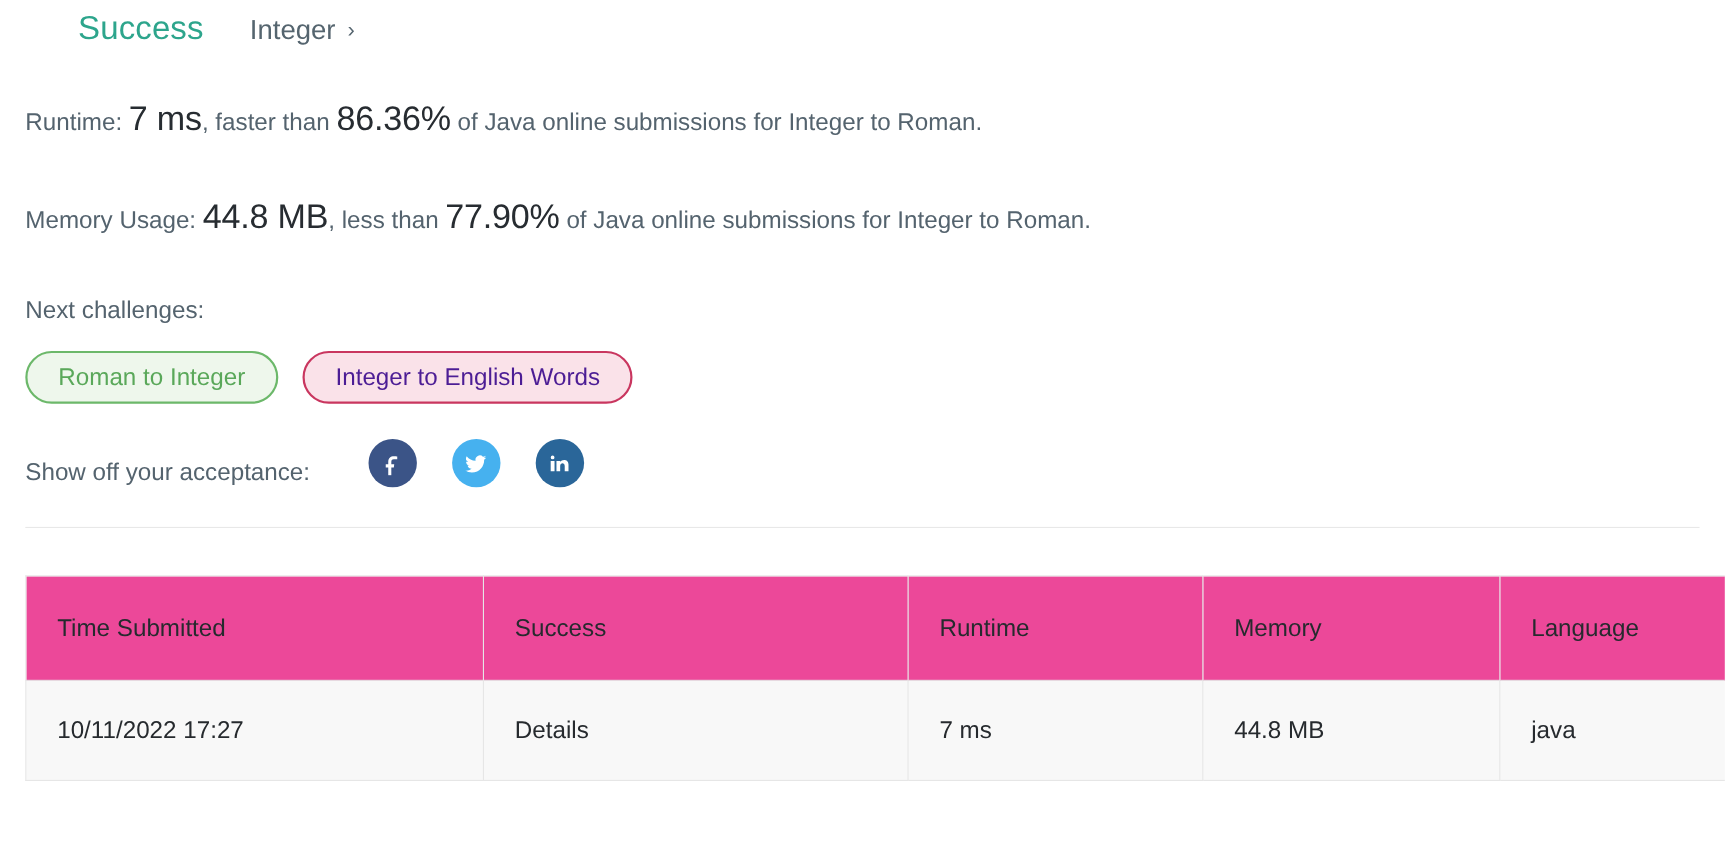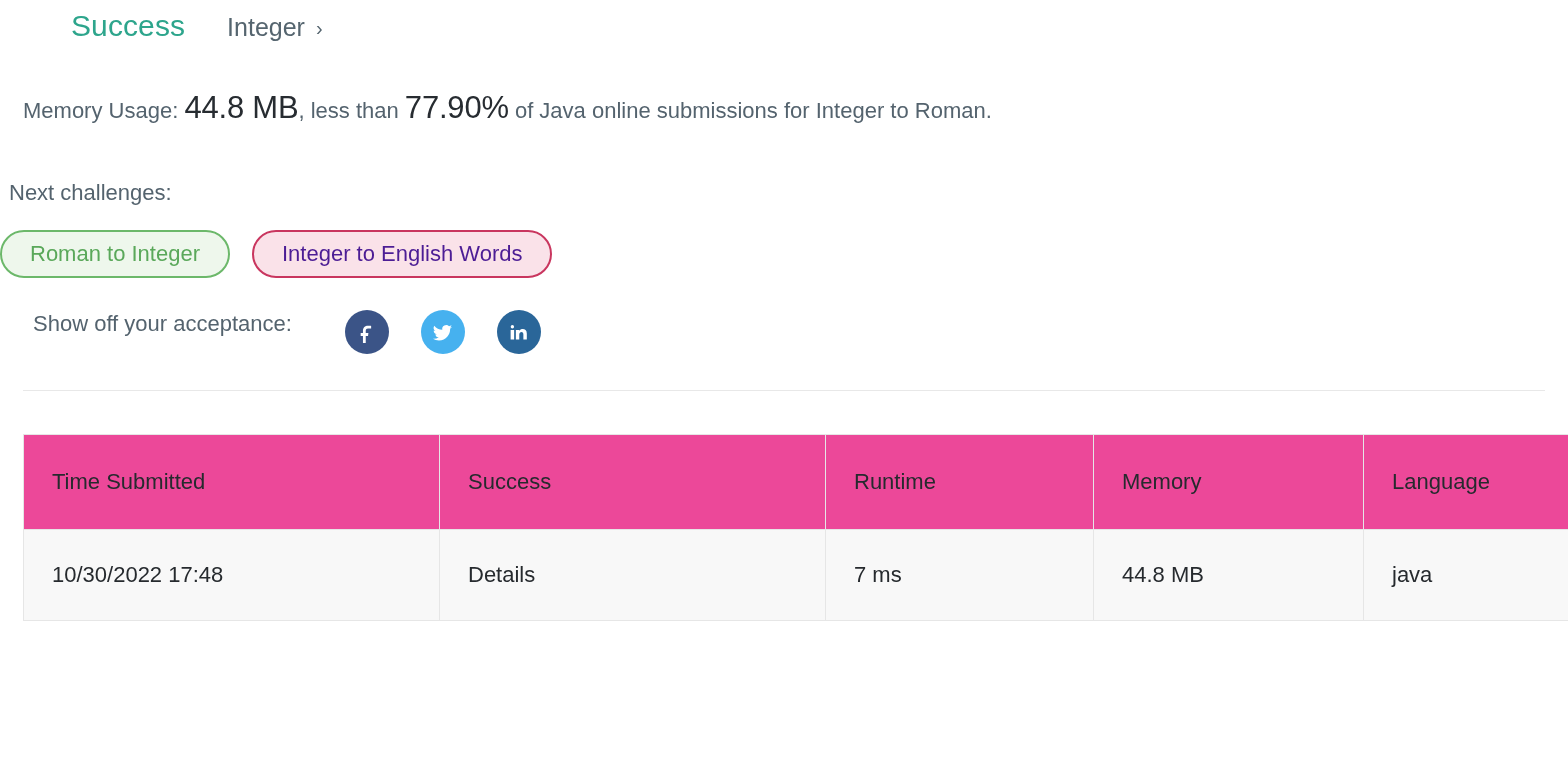--- a/index.html
+++ b/index.html
@@ -69,27 +69,28 @@
     margin-top: 56px;
   }
   .metric-strong {
     font-size: 31px;
     color: #272c31;
     letter-spacing: -0.2px;
   }
 
   
   .challenges-label {
-    padding-left: 9px;
+    padding-left: 23px;
     margin-top: 53px;
     font-size: 22px;
     color: #54636e;
     line-height: 28px;
   }
   .pill-row {
+    padding-left: 23px;
     margin-top: 23px;
     display: flex;
     align-items: center;
   }
   .pill {
     display: inline-flex;
     align-items: center;
     justify-content: center;
     height: 48px;
     padding: 0 28px;
@@ -109,22 +110,21 @@
     background: #fae2e9;
     border: 2px solid #c9365f;
     color: #4c1d95;
   }
 
   
   .share-row {
     padding-left: 23px;
     margin-top: 32px;
     display: flex;
-    align-items: flex-start;
-    margin-left: 10px;
+    align-items: flex-end;
   }
   .share-label {
     font-size: 22px;
     color: #54636e;
     line-height: 28px;
   }
   .social-group {
     display: flex;
     align-items: center;
     margin-left: 53px;
@@ -196,20 +196,23 @@
 
   <div class="status-header">
     <span class="status-title">Success</span>
     <span class="details-link">
       <span>Integer</span>
       <span class="details-chevron">›</span>
     </span>
   </div>
 
   <div class="metrics">
+    <div class="metric-line">
+      <span>Runtime: </span><span class="metric-strong">7 ms</span><span>, faster than </span><span class="metric-strong">86.36%</span><span> of Java online submissions for Integer to Roman.</span>
+    </div>
     <div class="metric-line">
       <span>Memory Usage: </span><span class="metric-strong">44.8 MB</span><span>, less than </span><span class="metric-strong">77.90%</span><span> of Java online submissions for Integer to Roman.</span>
     </div>
   </div>
 
   <div class="challenges-label">Next challenges:</div>
   <div class="pill-row">
     <span class="pill pill-green">Roman to Integer</span>
     <span class="pill pill-pink">Integer to English Words</span>
   </div>
@@ -256,21 +259,21 @@
         <tr>
           <th>Time Submitted</th>
           <th>Success</th>
           <th>Runtime</th>
           <th>Memory</th>
           <th>Language</th>
         </tr>
       </thead>
       <tbody>
         <tr>
-          <td>10/30/2022 17:48</td>
+          <td>10/11/2022 17:27</td>
           <td class="cell-status">Details</td>
           <td>7 ms</td>
           <td>44.8 MB</td>
           <td>java</td>
         </tr>
       </tbody>
     </table>
   </div>
 
 </div>

